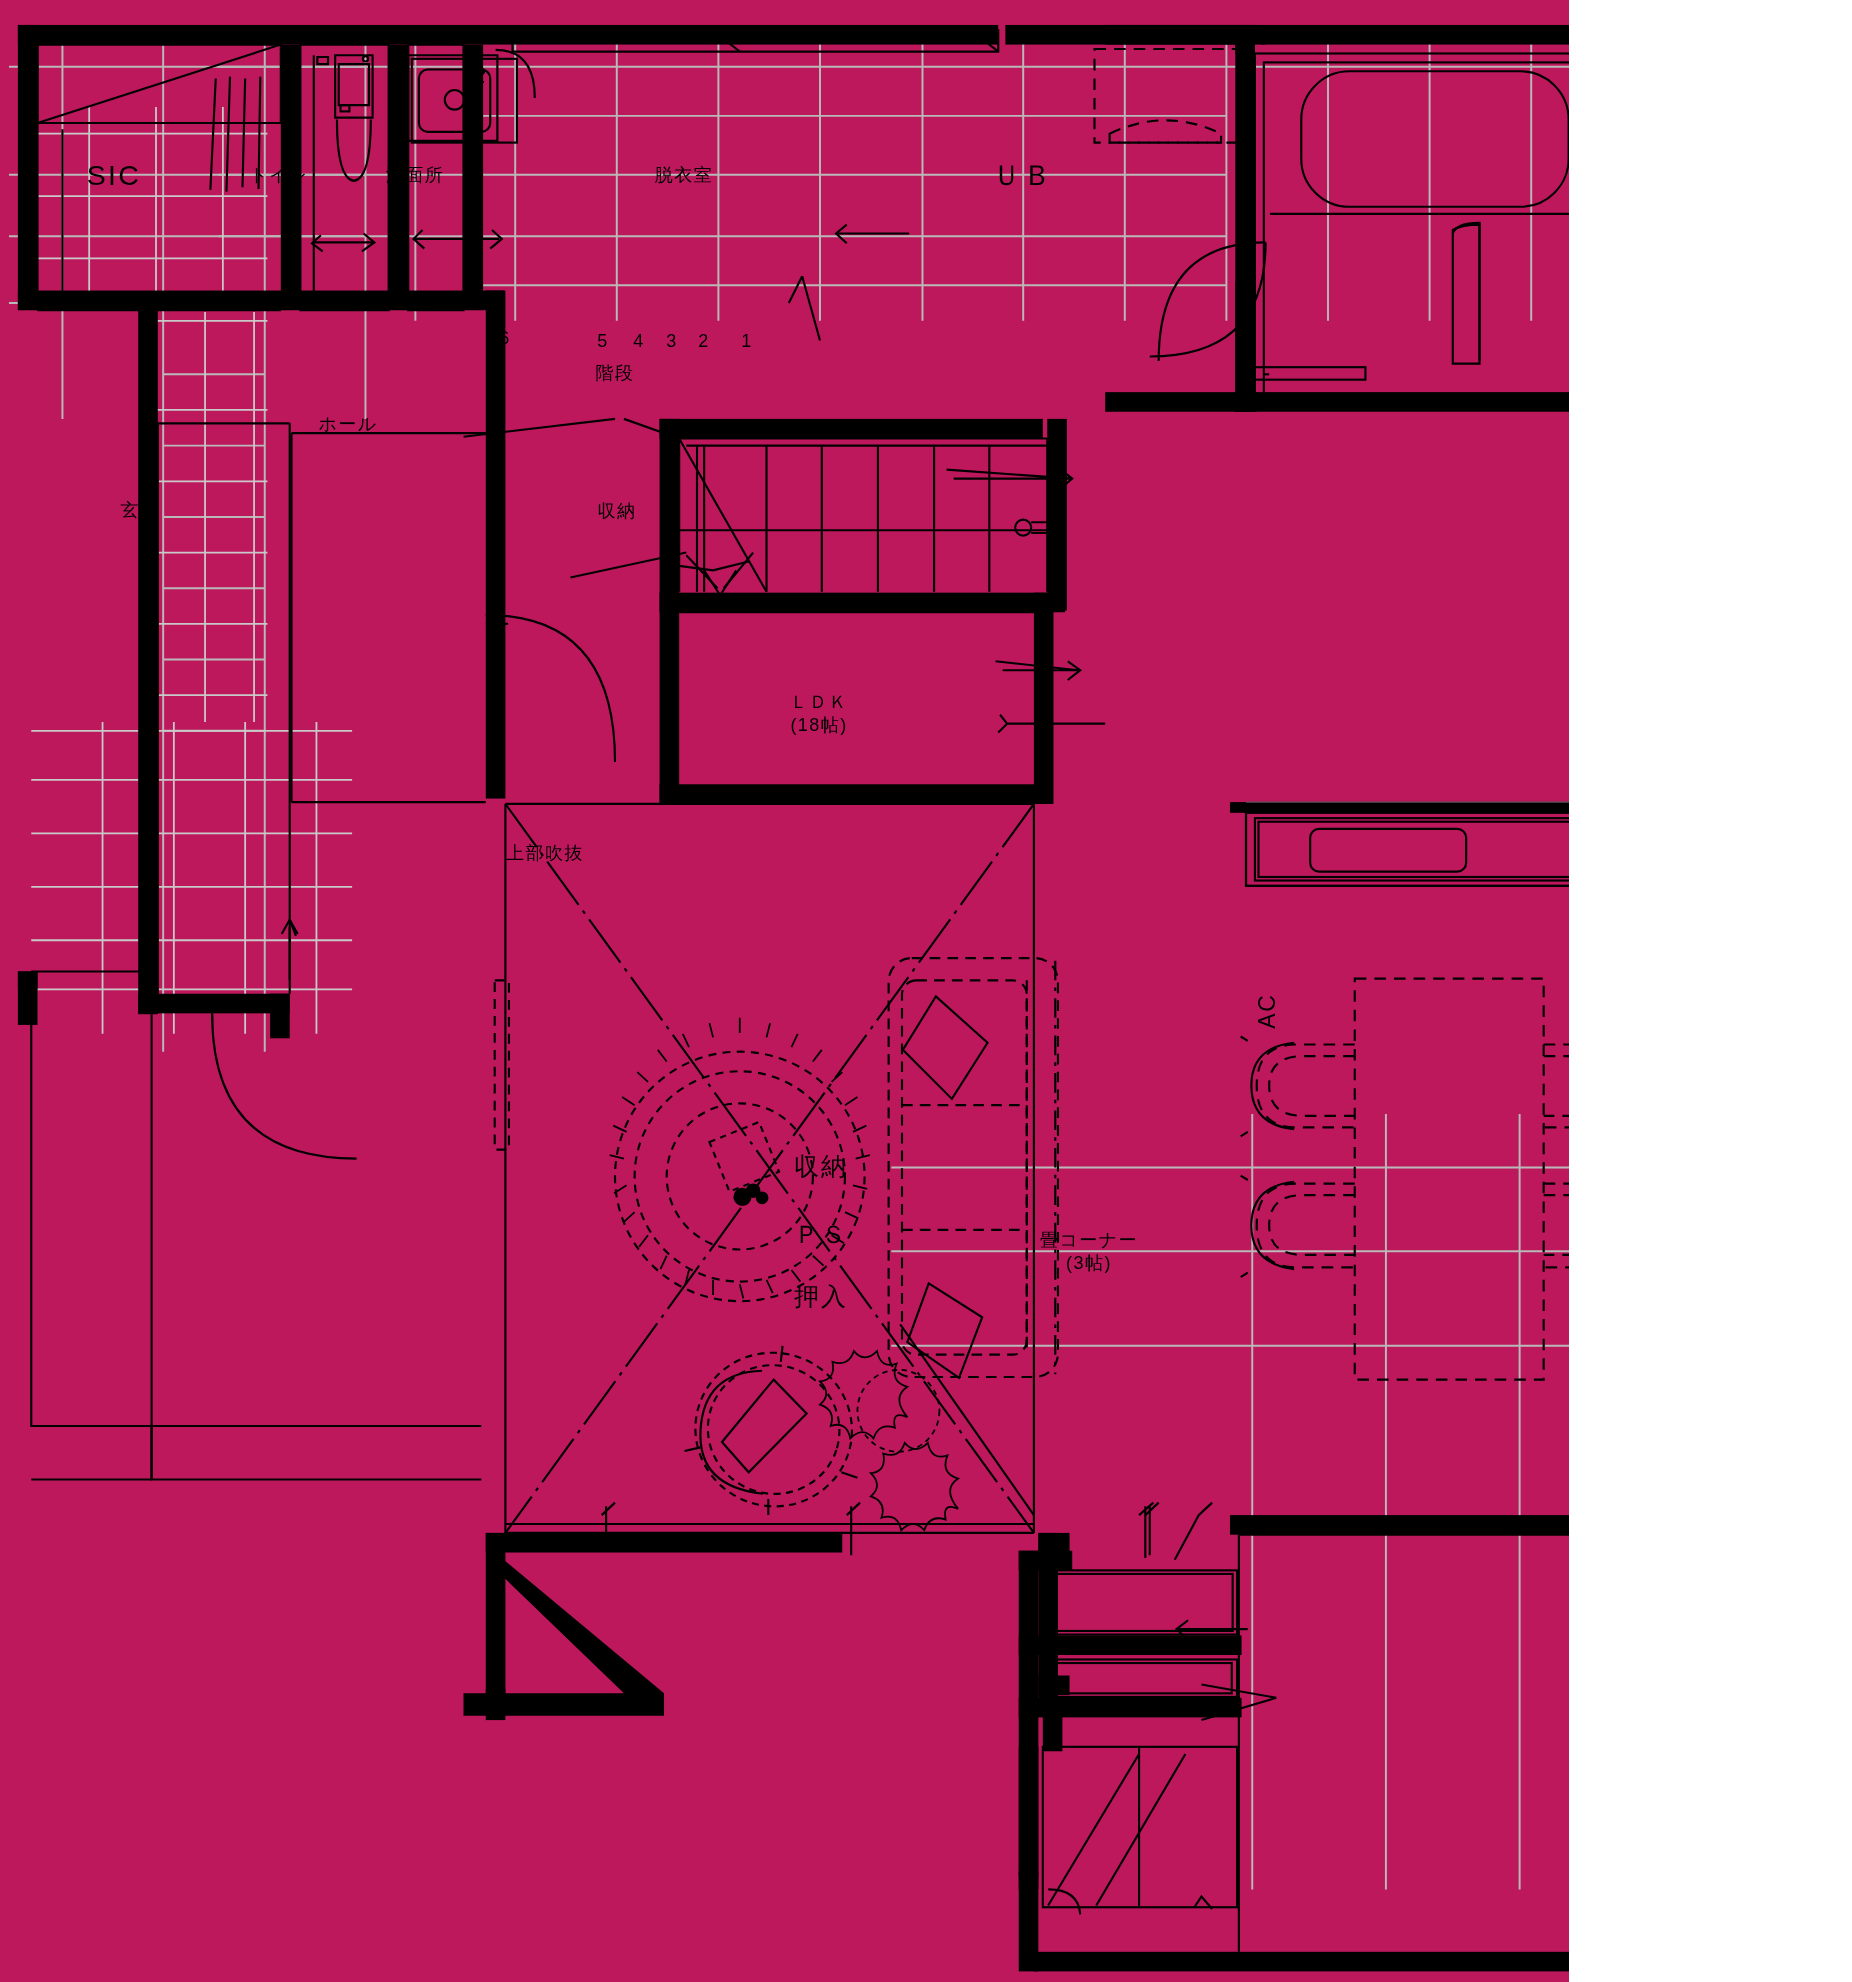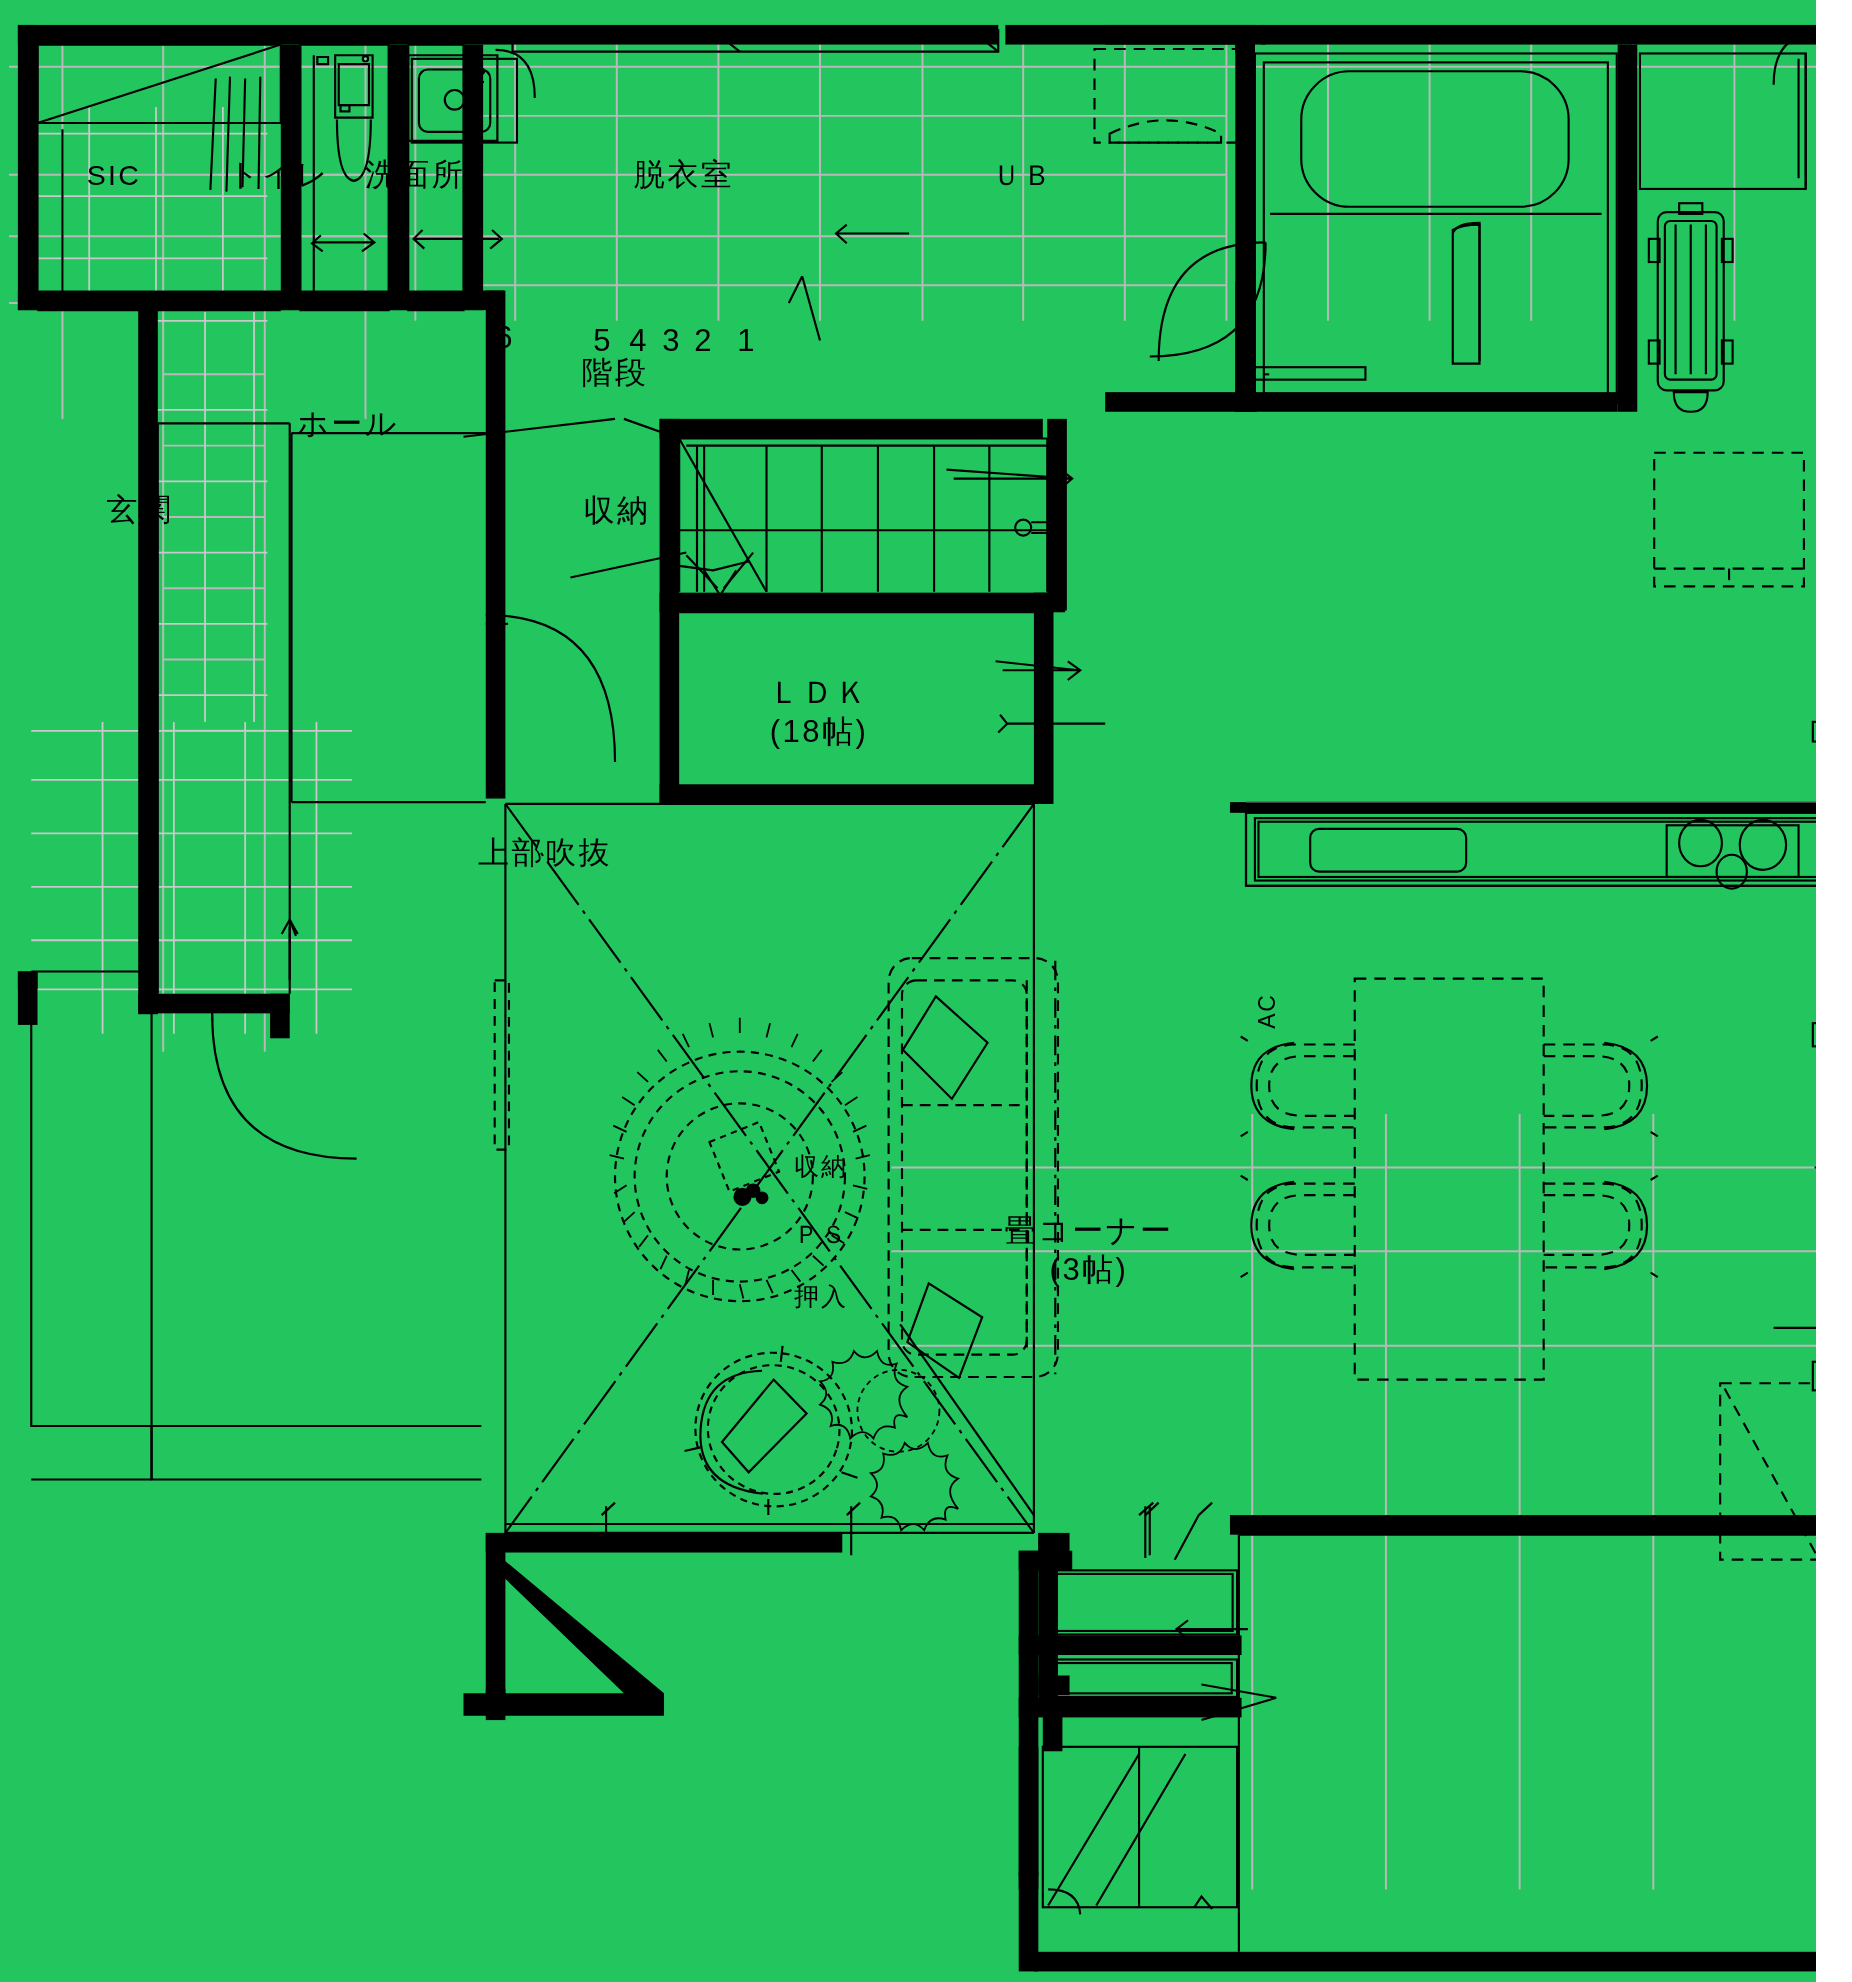--- a/index.html
+++ b/index.html
@@ -1,22 +1,22 @@
 <!DOCTYPE html>
 <html style="font-size:14.3px"><head>
 <meta charset="utf-8">
 <style>
   html,body{margin:0;padding:0;background:#ffffff;}
   body{font-family:"Liberation Sans","DejaVu Sans",sans-serif;}
-  #plan{position:relative;width:1816px;height:1983px;background:#22c55e;overflow:hidden;}
+  #plan{position:relative;width:1569px;height:1983px;background:#be185d;overflow:hidden;}
   #plan svg{position:absolute;left:0;top:0;}
   .lbl{position:absolute;color:#000;white-space:nowrap;line-height:1.15;letter-spacing:0.08em;}
   .lbl.c{transform:translate(-50%,-50%);text-align:center;}
   .f32{font-size:28.5px;}
-  .f30{font-size:31px;}
+  .f30{font-size:18px;}
   .f28{font-size:25px;}
   .f26{font-size:23px;}
   .vert{transform:translate(-50%,-50%) rotate(-90deg);}
   .two-line{line-height:1.25;}
 </style>
 </head>
 <body>
 
 <div id="plan">
 

